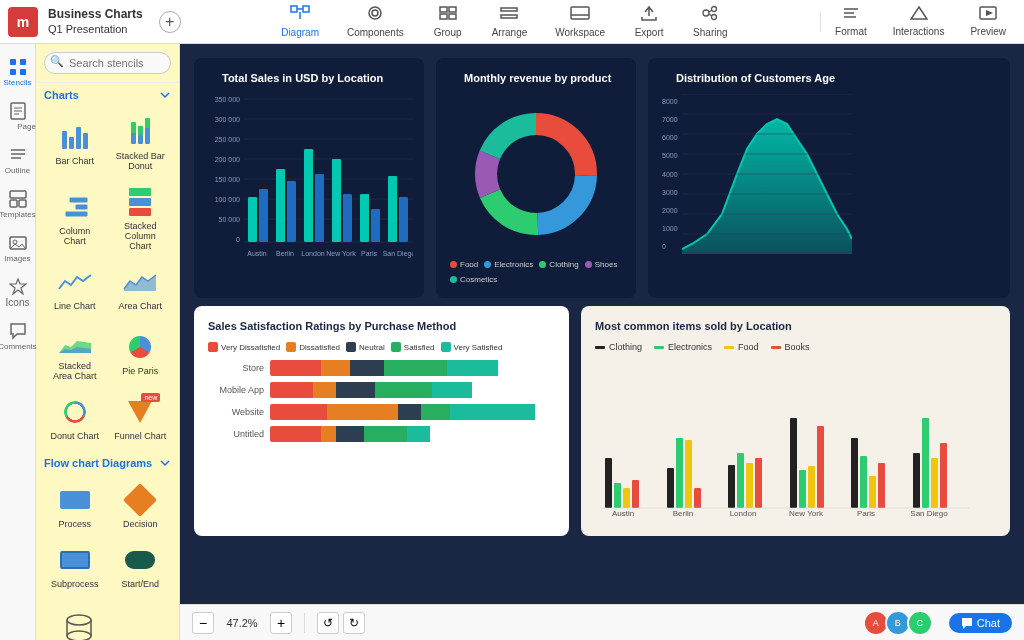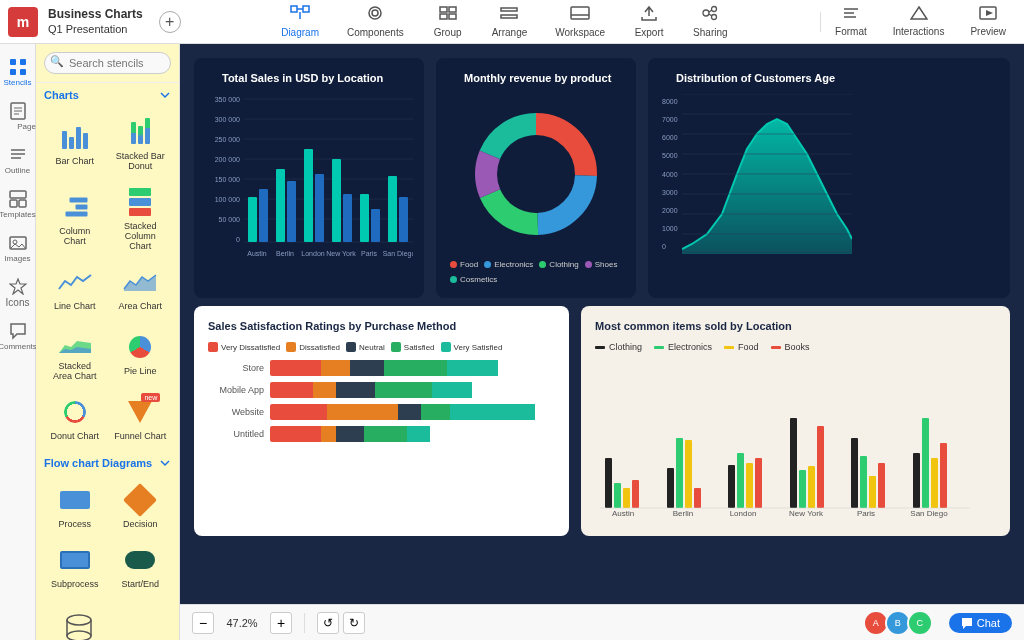--- a/index.html
+++ b/index.html
@@ -491,21 +491,21 @@
             <path d="M2 22 L8 18 L14 19 L20 16 L34 18 L34 22 Z" fill="#4a90d9" opacity="0.7"></path>
           </svg>
       </div>
       <span>Stacked Area Chart</span>
     </div>
 
     <div class="stencil-item">
       <div class="stencil-icon">
         <div class="icon-pie"></div>
       </div>
-      <span>Pie Line</span>
+      <span>Pie Paris</span>
     </div>
 
     <div class="stencil-item">
       <div class="stencil-icon">
         <div class="icon-donut"></div>
       </div>
       <span>Donut Chart</span>
     </div>
 
     <div class="stencil-item">

